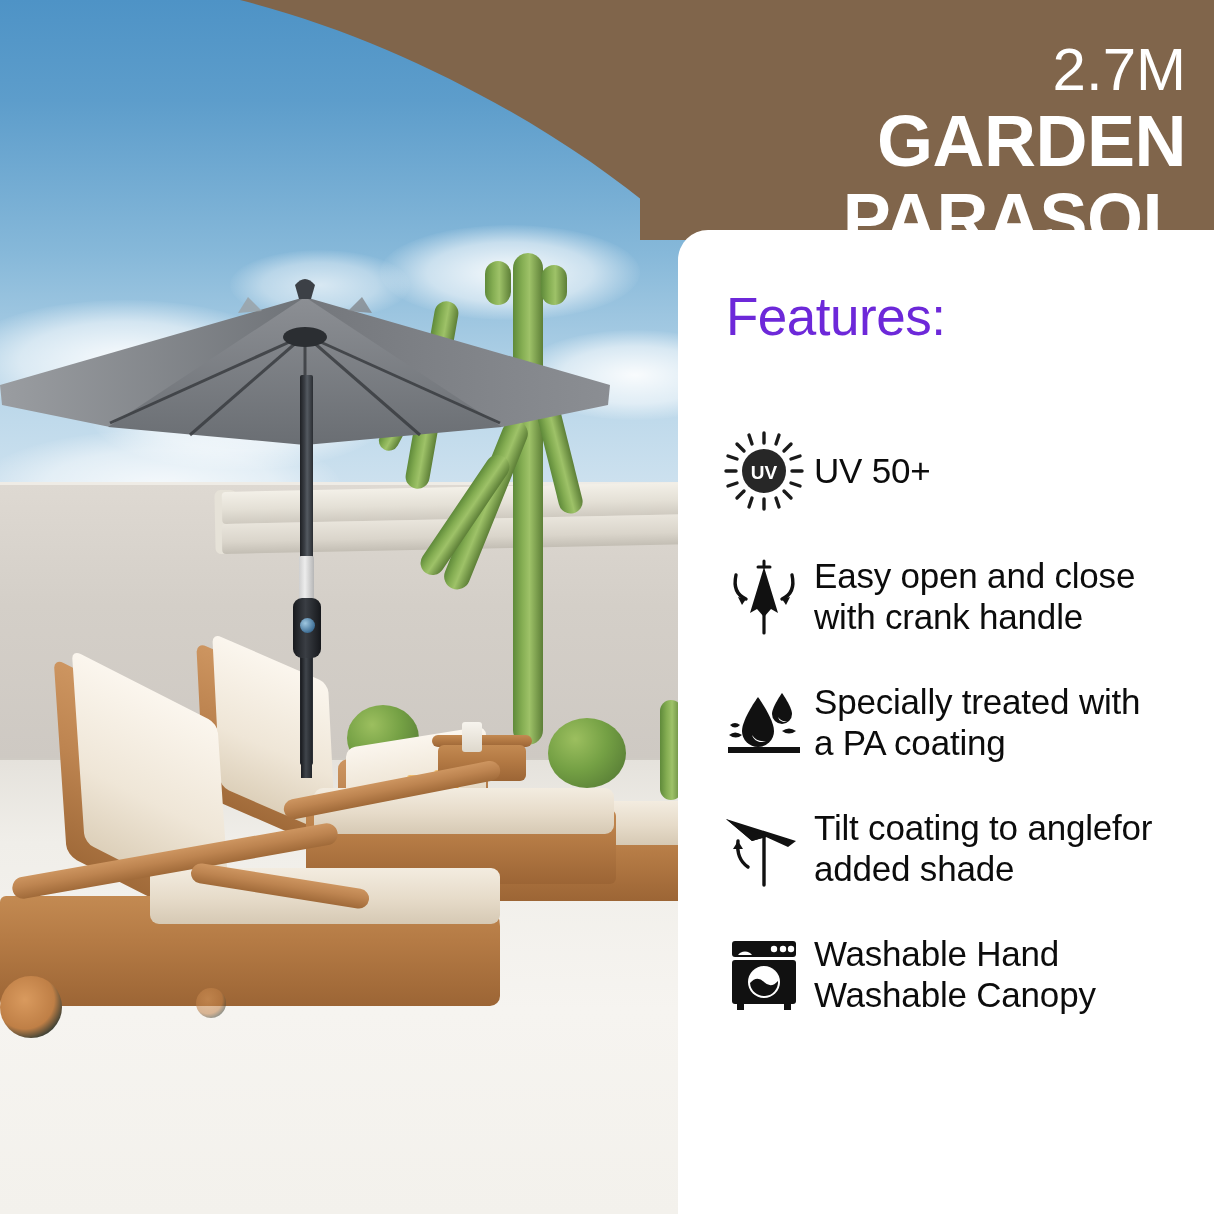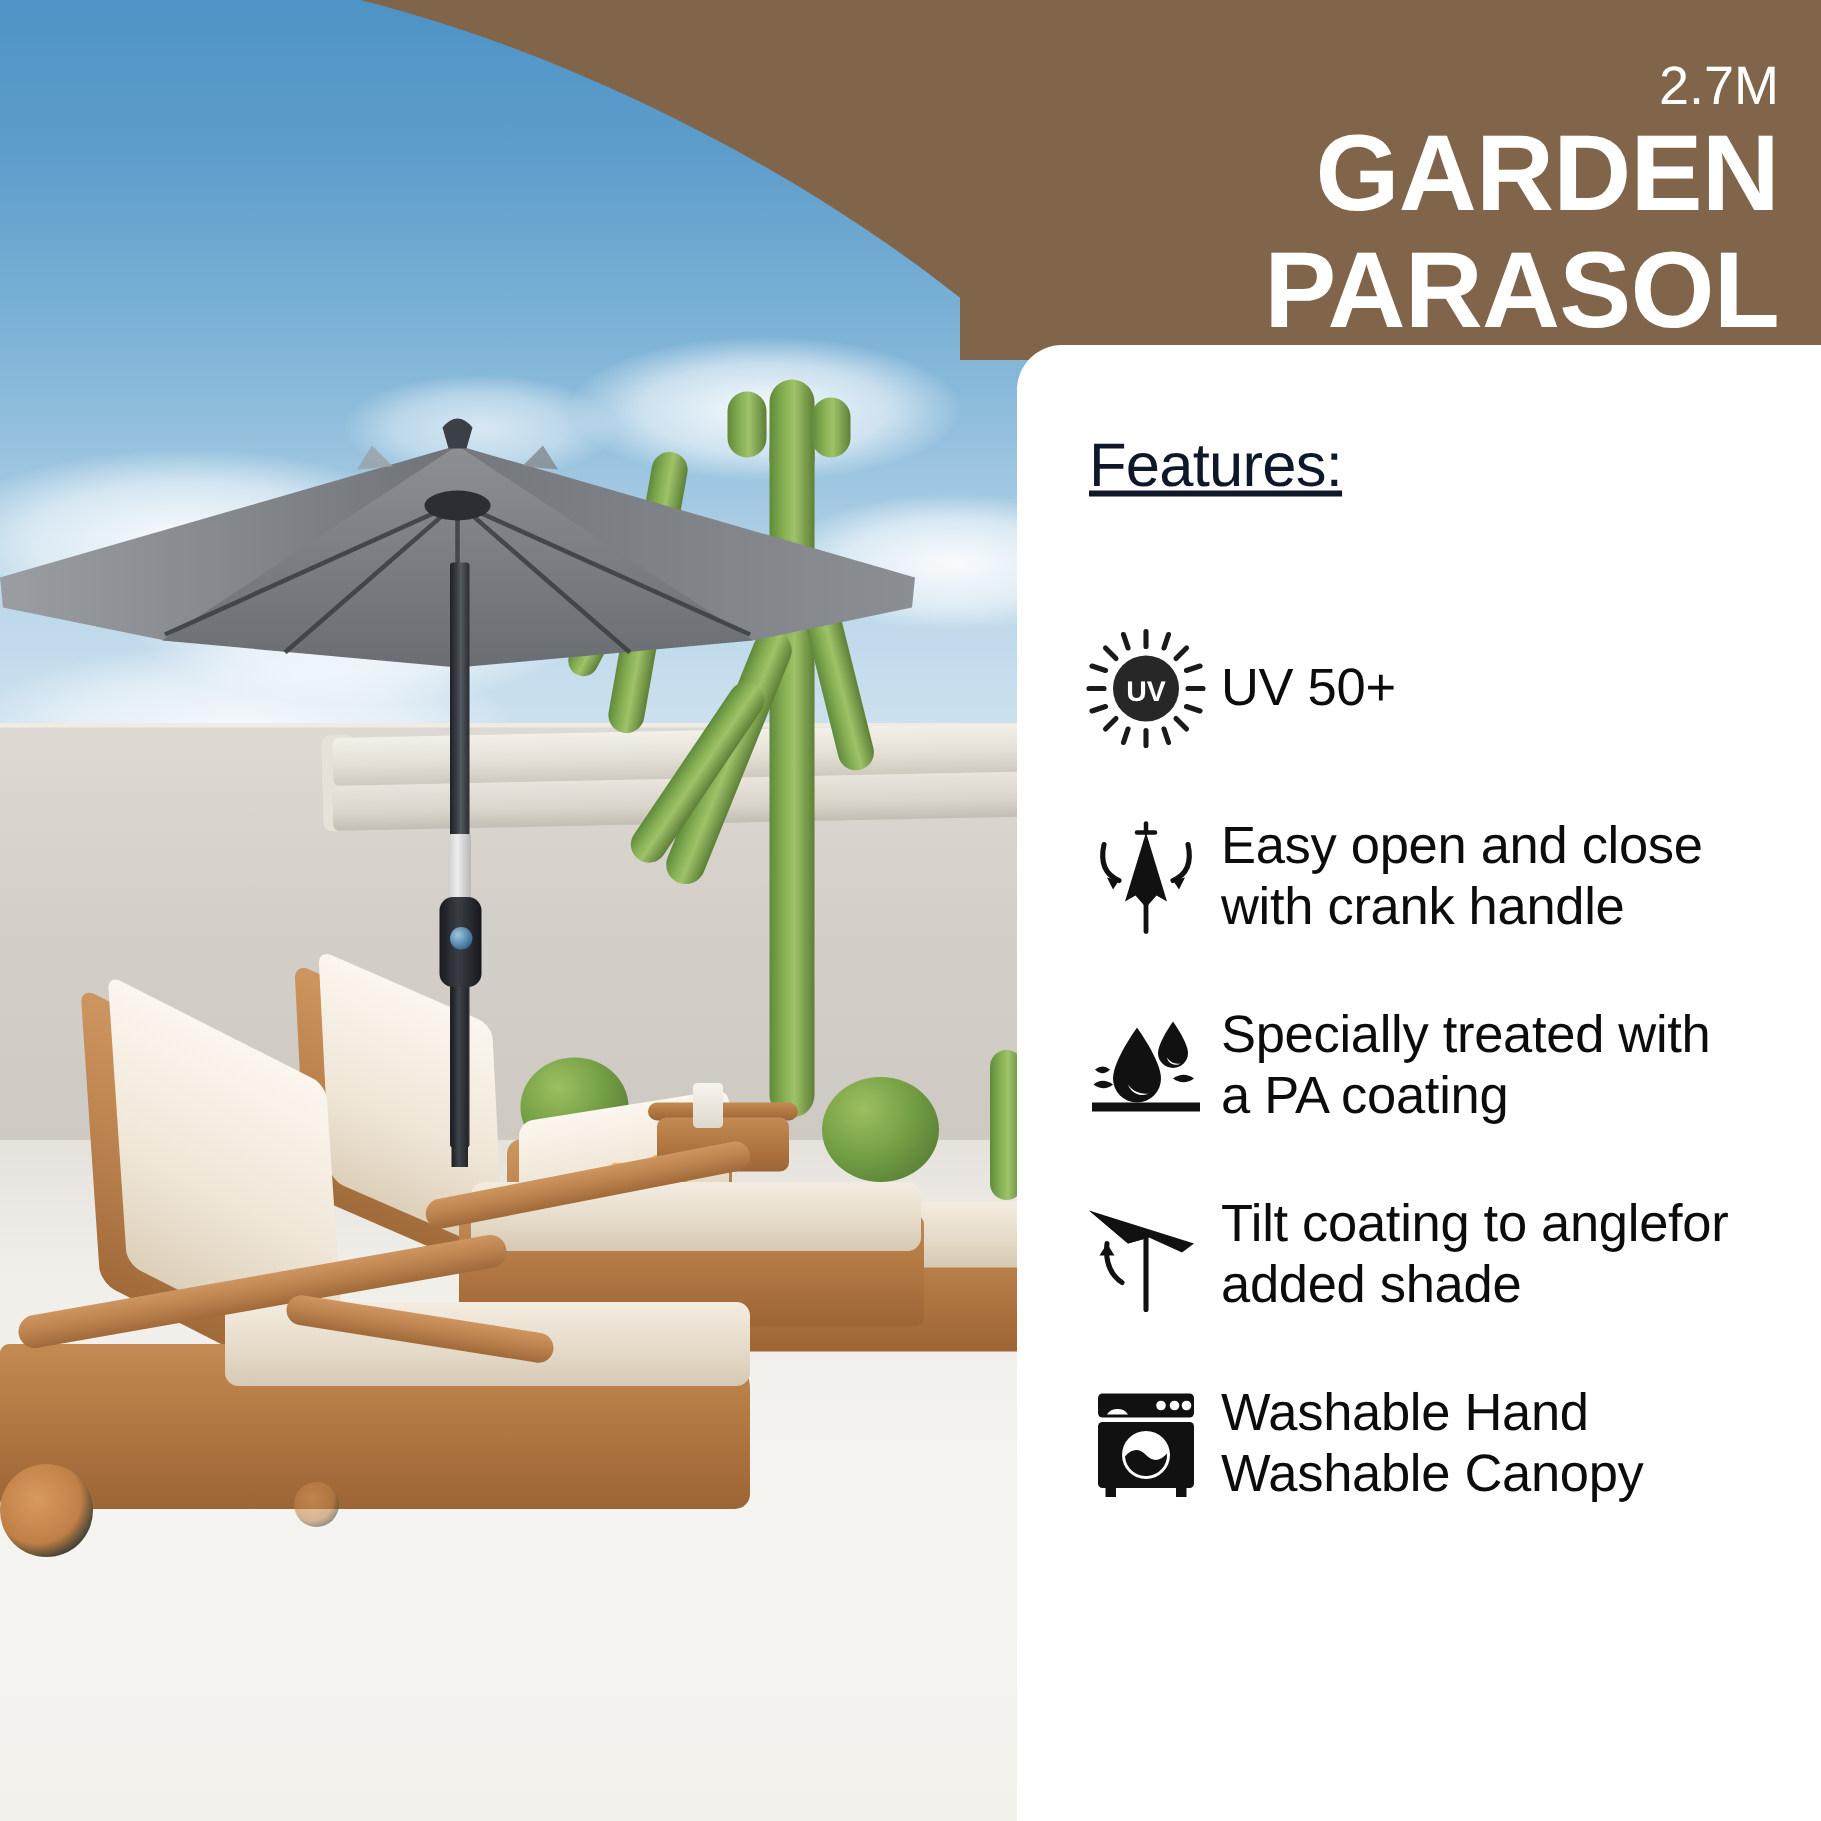--- a/index.html
+++ b/index.html
@@ -152,24 +152,23 @@
 
   
   .panel {
     position:absolute; left:678px; top:230px;
     width:536px; height:984px;
     background:#ffffff;
     border-radius:30px 0 0 0;
     padding:60px 0 0 40px;
   }
   .panel-title {
-    font-size:41px; font-weight:400; color:#0f172a;
+    font-size:53px; font-weight:400; color:#6d28d9;
     letter-spacing:-.5px; line-height:1;
     margin-left:8px;
-    text-decoration:underline;
   }
 
   .feature-list { margin-top:80px; }
   .feature {
     display:flex; align-items:center;
     margin-bottom:30px;
     min-height:96px;
   }
   .feature-icon {
     width:92px; min-width:92px;
@@ -308,21 +307,21 @@
       <div class="pole-lower"></div>
     </div>
   </div>
 
   <svg class="banner" width="1214" height="262" viewBox="0 0 1214 262">
     <path id="bannerShape" d="M1214,0 L240,0 C400,40 560,130 660,215 C676,228 690,236 710,240 L1214,240 Z" fill="#80654B"></path>
     <rect x="640" y="0" width="574" height="240" fill="#80654B"></rect>
   </svg>
 
   <div style="position:absolute; right:28px; top:38px; text-align:right; width:600px; pointer-events:none;">
-    <div style="color:#ffffff; font-size:36px; font-weight:400; line-height:1.05; letter-spacing:0px;">2.7M</div>
+    <div style="color:#ffffff; font-size:60px; font-weight:400; line-height:1.05; letter-spacing:0px;">2.7M</div>
     <div style="color:#ffffff; font-size:72px; font-weight:700; line-height:1.08; letter-spacing:-.5px; margin-top:2px;">GARDEN PARASOL</div>
   </div>
 
   <div class="panel">
 
     <div class="panel-title">Features:</div>
 
     <div class="feature-list">
 
       <div class="feature">

